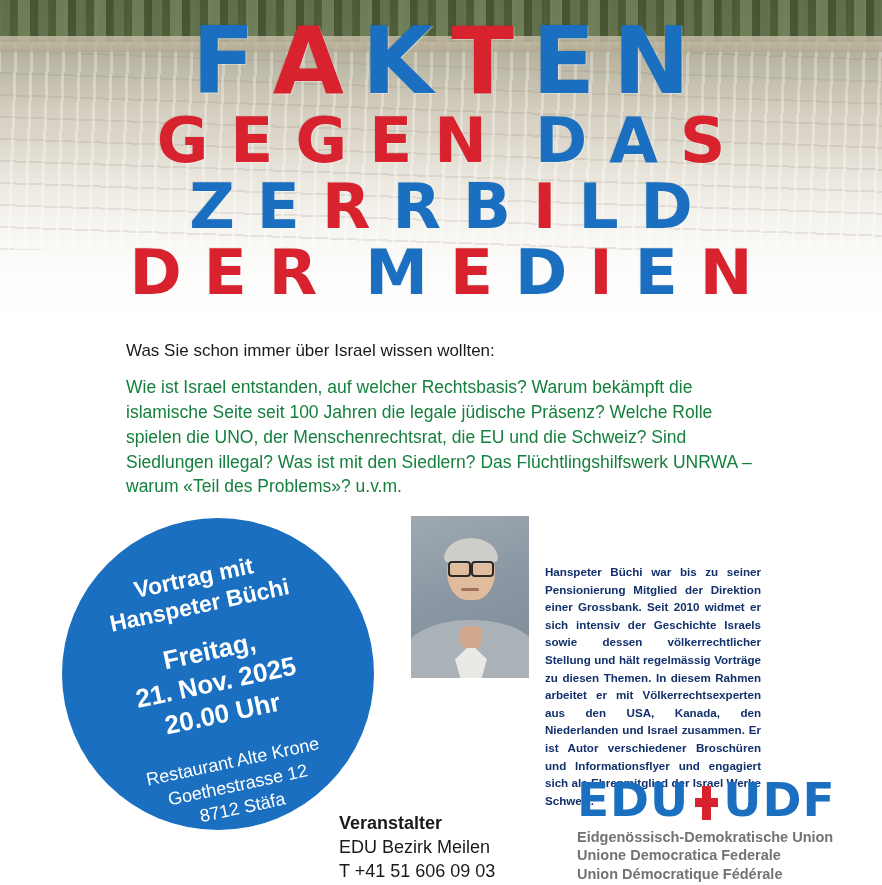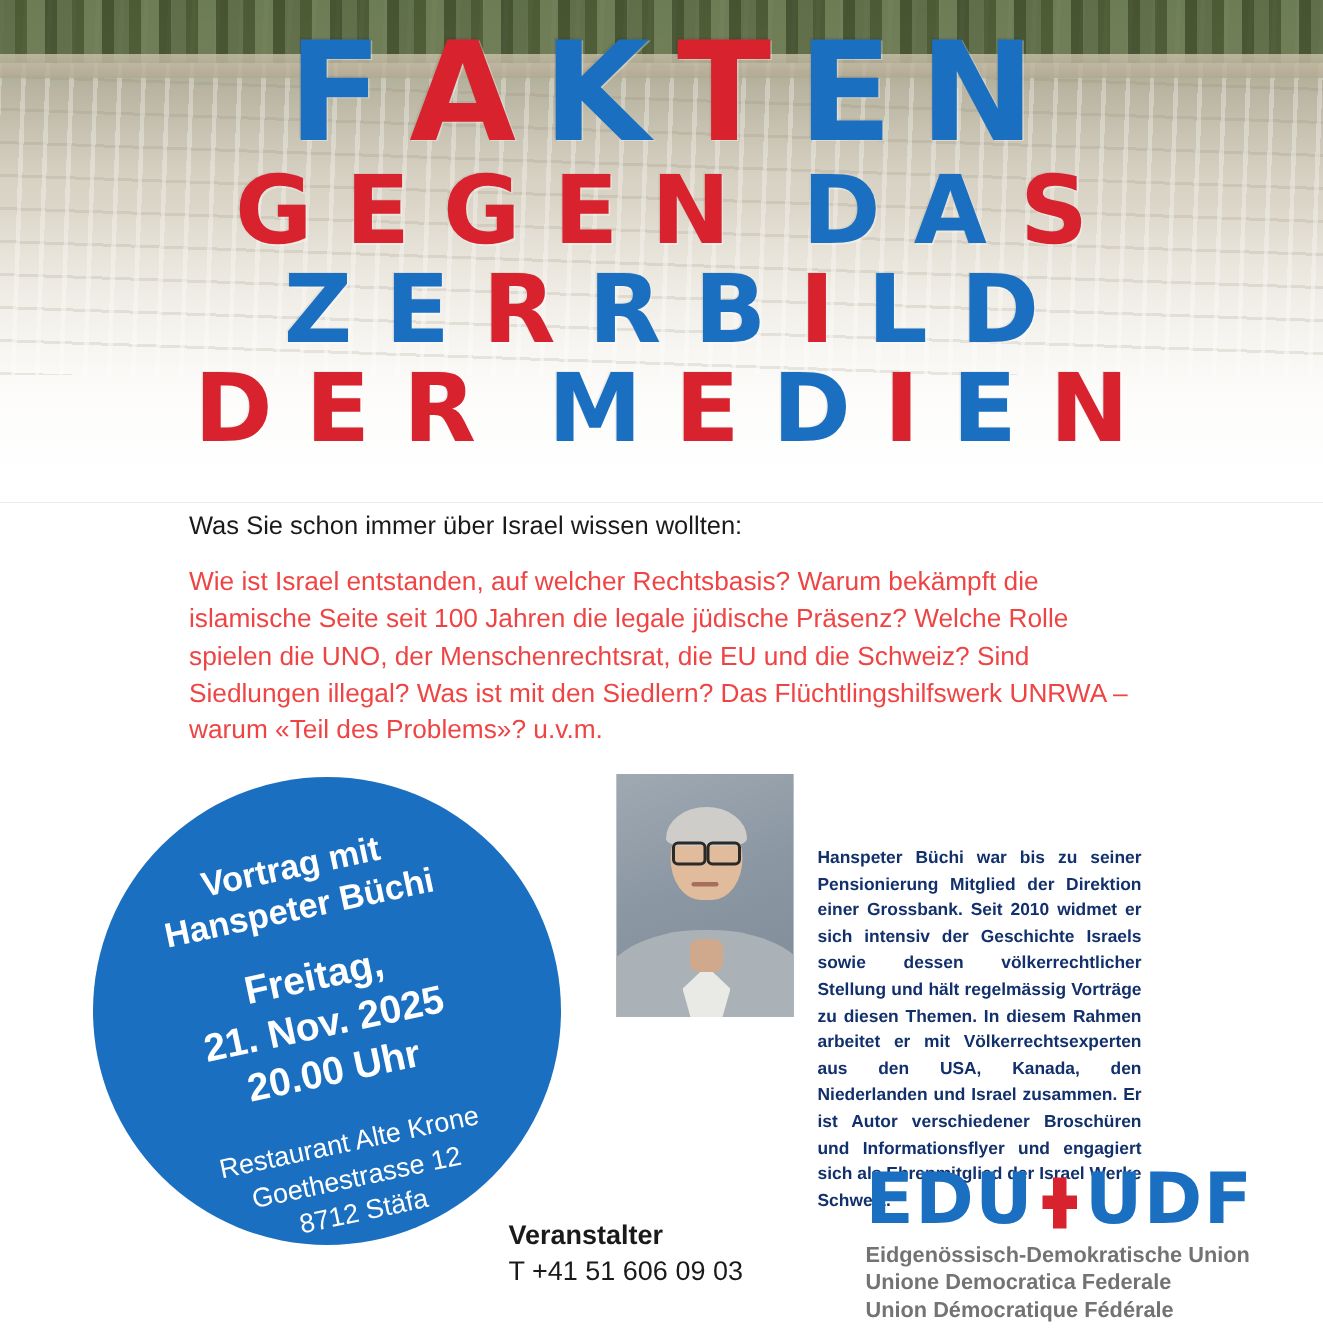--- a/index.html
+++ b/index.html
@@ -94,21 +94,21 @@
     font-size: 17px;
     font-weight: normal;
     color: #1a1a1a;
   }
   .intro {
     position: absolute;
     left: 126px; top: 375px;
     width: 645px;
     font-size: 17.5px;
     line-height: 1.42;
-    color: #ef4444;
+    color: #15803d;
   }
 
   
   .speaker-photo {
     position: absolute;
     left: 411px; top: 516px;
     width: 118px; height: 162px;
     overflow: hidden;
     background: #8e9aa6;
   }
@@ -327,20 +327,21 @@
     <div class="circle-venue">
       <div>Restaurant Alte Krone</div>
       <div>Goethestrasse 12</div>
       <div>8712 Stäfa</div>
     </div>
   </div>
 </div>
 
 <div class="organizer">
   <div class="org-label">Veranstalter</div>
+  <div>EDU Bezirk Meilen</div>
   <div>T +41 51 606 09 03</div>
 </div>
 
 <div class="logo">
   <div class="logo-word"><span>EDU</span><span class="logo-cross"></span><span>UDF</span></div>
   <div class="logo-lines">
     <div>Eidgenössisch-Demokratische Union</div>
     <div>Unione Democratica Federale</div>
     <div>Union Démocratique Fédérale</div>
   </div>

